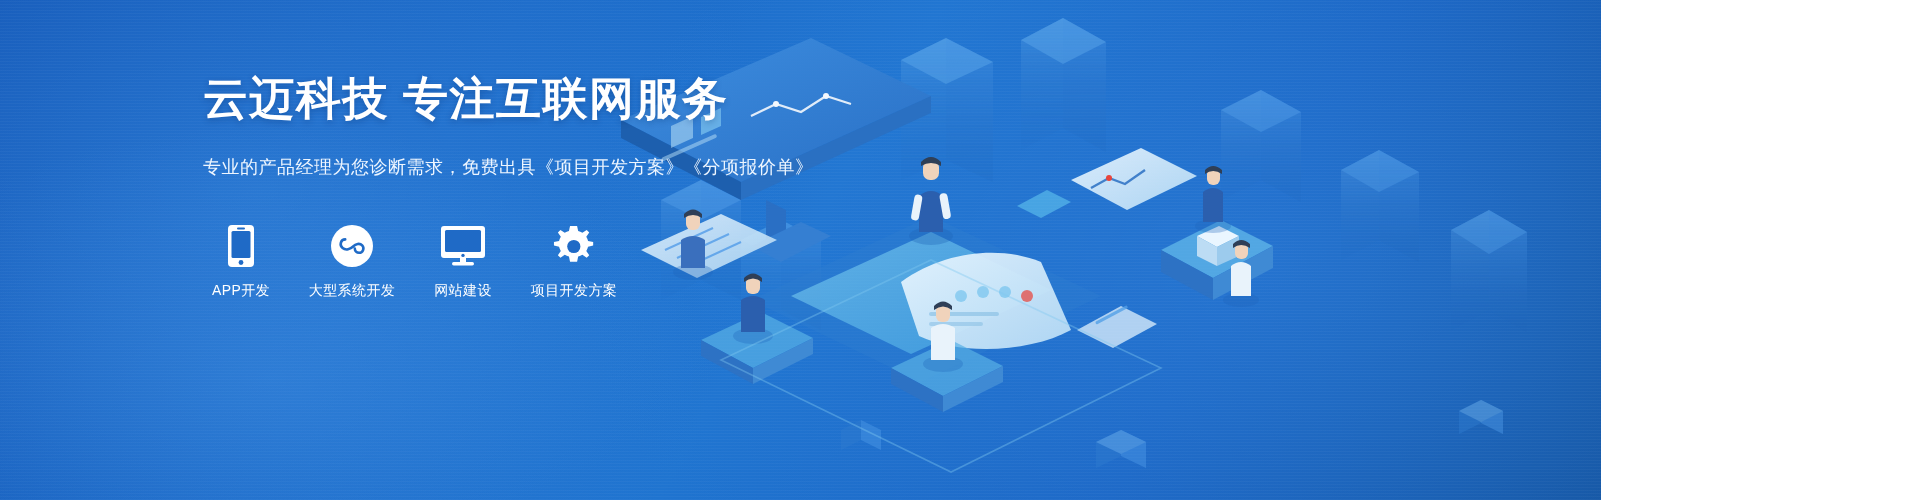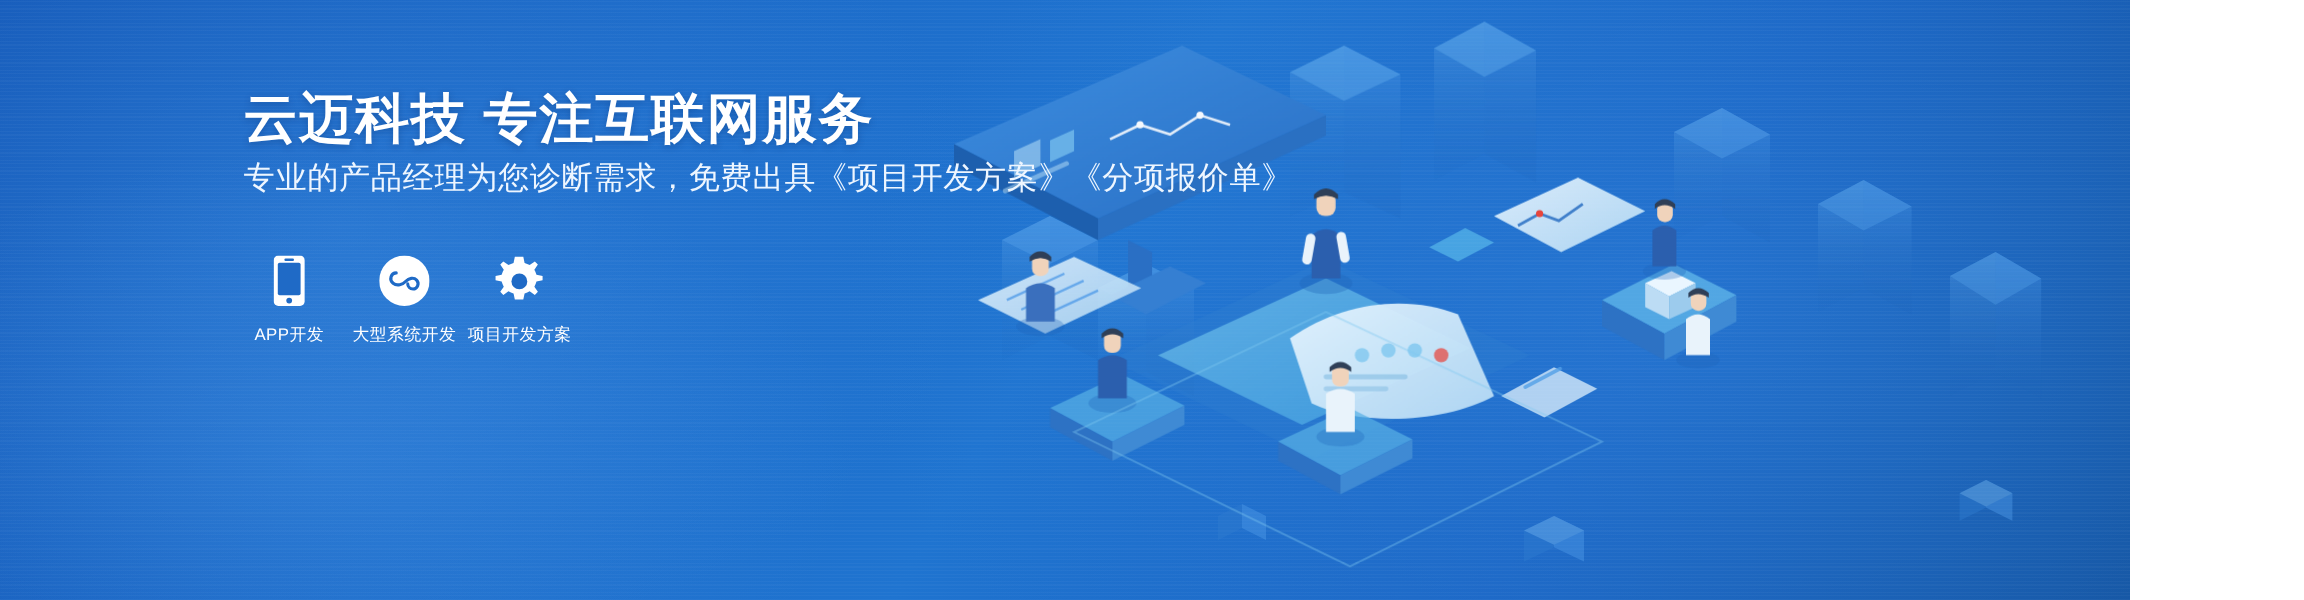--- a/index.html
+++ b/index.html
@@ -6,21 +6,21 @@
 
   html, body {
     width: 1920px;
     height: 500px;
     overflow: hidden;
     font-family: "Liberation Sans", sans-serif;
   }
 
   .banner {
     position: relative;
-    width: 1775px;
+    width: 1601px;
     height: 500px;
     overflow: hidden;
     background:
       radial-gradient(ellipse 1100px 700px at 78% 52%, rgba(46,130,220,0.55) 0%, rgba(28,96,190,0.0) 62%),
       radial-gradient(ellipse 900px 600px at 16% 38%, rgba(58,142,228,0.40) 0%, rgba(28,96,190,0.0) 60%),
       linear-gradient(120deg, #1559b8 0%, #1c6ac8 28%, #1f74d0 50%, #1a63c2 74%, #14539f 100%);
   }
 
   
   .banner::before {
@@ -59,34 +59,35 @@
     font-size: 45px;
     font-weight: bold;
     color: #ffffff;
     letter-spacing: 1.5px;
     line-height: 1.2;
     white-space: nowrap;
     text-shadow: 0 2px 6px rgba(0,40,100,0.30);
   }
 
   .subtitle {
+    margin-top: 26px;
     color: #eef6ff;
-    font-size: 26px;
+    font-size: 18px;
     line-height: 1.72;
     letter-spacing: 0.5px;
     white-space: nowrap;
   }
   .subtitle div { margin-bottom: 2px; }
 
   
   .services {
     margin-top: 40px;
     display: flex;
     align-items: flex-end;
-    gap: 20px;
+    gap: 35px;
   }
   .service {
     display: flex;
     flex-direction: column;
     align-items: center;
     width: 76px;
     cursor: pointer;
   }
   .service .ico {
     height: 46px;
@@ -342,20 +343,32 @@
         <span class="ico">
           <svg width="42" height="42" viewBox="0 0 42 42">
             <circle cx="21" cy="21" r="21" fill="#ffffff"></circle>
             <path d="M14.2 14.4 c-4.4 0 -6.2 5.6 -2.6 8.6 c3.2 2.7 8.0 1.2 10.6 -1.6 c2.4 -2.6 6.6 -3.6 9.0 -1.0 c2.6 2.8 0.6 7.4 -3.0 7.4 c-2.6 0 -4.4 -2.0 -4.4 -4.2" fill="none" stroke="#1f6ac6" stroke-width="2.6" stroke-linecap="round"></path>
           </svg>
         </span>
         <span class="lbl">大型系统开发</span>
       </div>
 
 
+      <div class="service">
+        <span class="ico">
+          <svg width="44" height="40" viewBox="0 0 44 40">
+            <rect x="0" y="0" width="44" height="32" rx="3" fill="#ffffff"></rect>
+            <rect x="4" y="4" width="36" height="22" rx="1.5" fill="#1f6ac6"></rect>
+            <circle cx="22" cy="29.4" r="1.7" fill="#1f6ac6"></circle>
+            <rect x="19" y="32" width="6" height="4" fill="#ffffff"></rect>
+            <rect x="11" y="36" width="22" height="3.4" rx="1.7" fill="#ffffff"></rect>
+          </svg>
+        </span>
+        <span class="lbl">网站建设</span>
+      </div>
 
       <div class="service">
         <span class="ico">
           <svg width="44" height="44" viewBox="0 0 44 44">
             <path d="M22 0 l3.6 0 l1.1 5.2 a17 17 0 0 1 4.3 1.8 l4.4 -3.0 l2.6 2.6 l-3.0 4.4 a17 17 0 0 1 1.8 4.3 l5.2 1.1 l0 3.6 l-5.2 1.1 a17 17 0 0 1 -1.8 4.3 l3.0 4.4 l-2.6 2.6 l-4.4 -3.0 a17 17 0 0 1 -4.3 1.8 l-1.1 5.2 l-3.6 0 l-3.6 0 l-1.1 -5.2 a17 17 0 0 1 -4.3 -1.8 l-4.4 3.0 l-2.6 -2.6 l3.0 -4.4 a17 17 0 0 1 -1.8 -4.3 l-5.2 -1.1 l0 -3.6 l5.2 -1.1 a17 17 0 0 1 1.8 -4.3 l-3.0 -4.4 l2.6 -2.6 l4.4 3.0 a17 17 0 0 1 4.3 -1.8 l1.1 -5.2 Z" fill="#ffffff" transform="translate(0,2) scale(0.98)"></path>
             <circle cx="21.8" cy="22.5" r="6.6" fill="#1f6ac6"></circle>
           </svg>
         </span>
         <span class="lbl">项目开发方案</span>
       </div>

